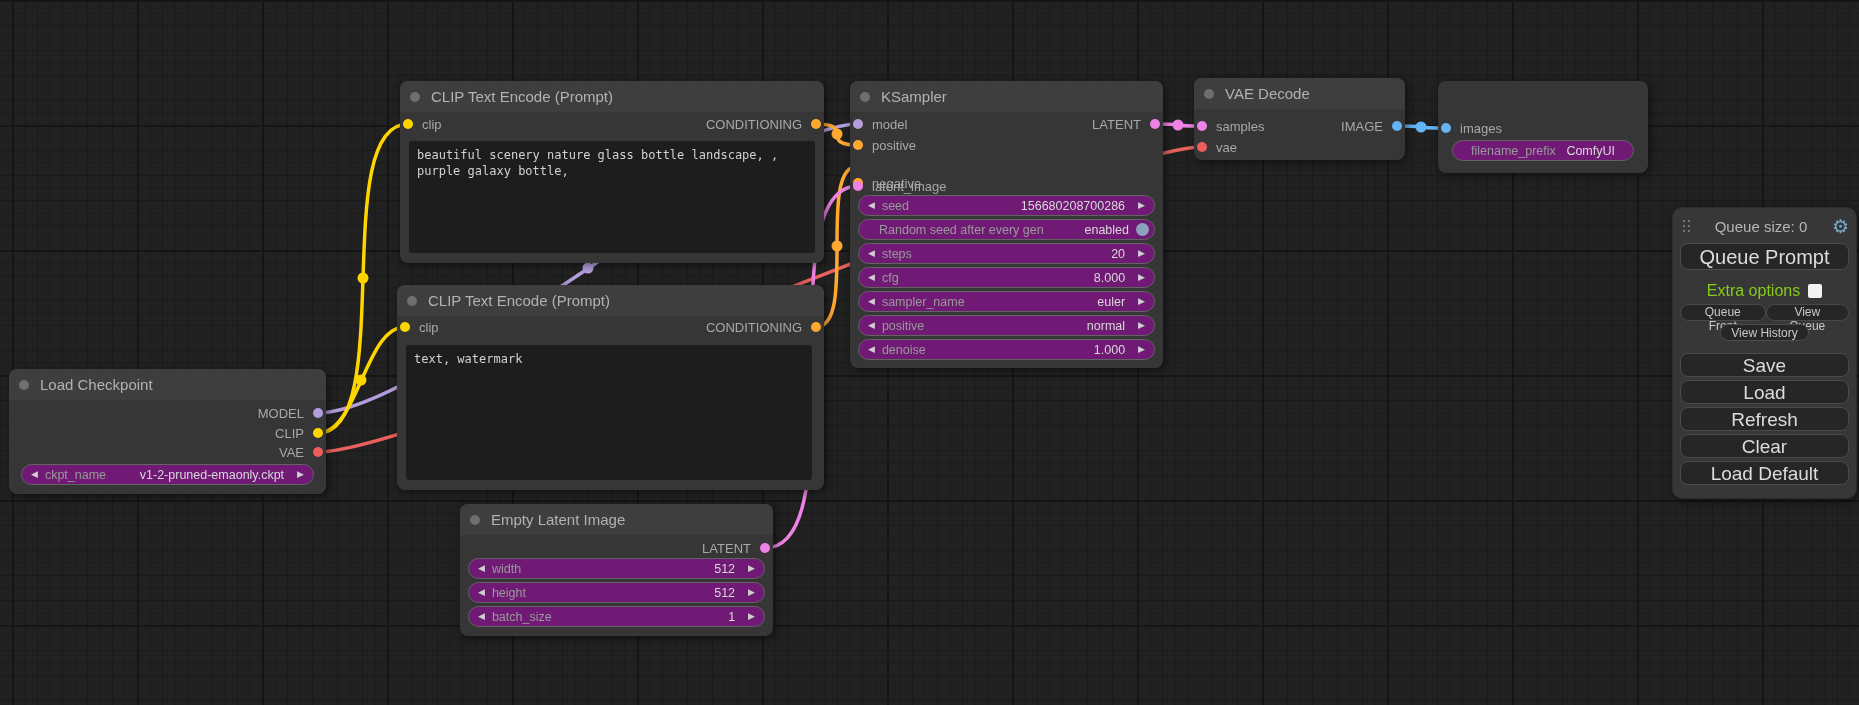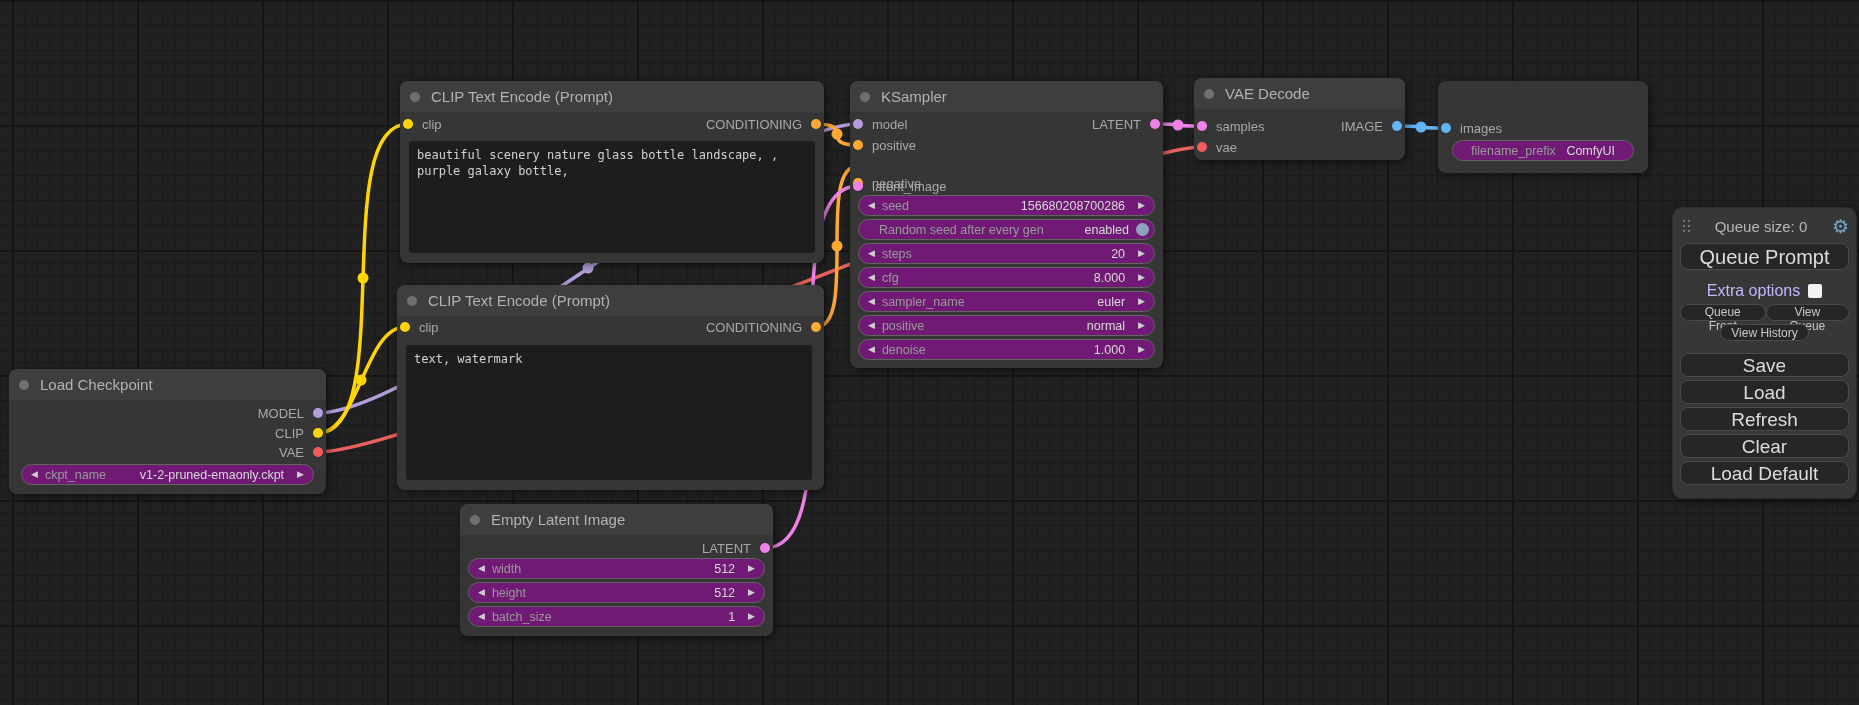--- a/index.html
+++ b/index.html
@@ -89,21 +89,21 @@
   .qp-title { flex:1; text-align:center; color:#b6b6b6; font-size:15px; }
   .gear { color:#74A8C8; font-size:19px; line-height:1; flex:0 0 auto; cursor:pointer; }
   .btn {
     display:block; width:100%; background:#262626; border:1px solid #4a4a4a;
     border-radius:8px; color:#dcdcdc; text-align:center; cursor:pointer;
     font-family:"Liberation Sans", sans-serif;
   }
   .btn-queue { height:27px; font-size:20px; line-height:24px; margin-bottom:12px; }
   .btn-main { height:24px; font-size:19px; line-height:21px; margin-bottom:3px; }
   .extra-row { display:flex; align-items:center; justify-content:center; height:18px; margin-bottom:4px; }
-  .extra-label { color:#c4b5fd; font-size:16px; }
+  .extra-label { color:#84cc16; font-size:16px; }
   .checkbox { width:14px; height:14px; background:#f2f2f2; border-radius:2px; margin-left:8px; cursor:pointer; }
   .small-row { display:flex; justify-content:space-between; margin-bottom:3px; }
   .btn-small {
     background:#262626; border:1px solid #4a4a4a; border-radius:10px;
     color:#c8c8c8; font-size:12px; height:17px; line-height:14px;
     padding:0 10px; text-align:center; cursor:pointer;
   }
   .center-row { display:flex; justify-content:center; margin-bottom:12px; }
 </style>
 </head>

